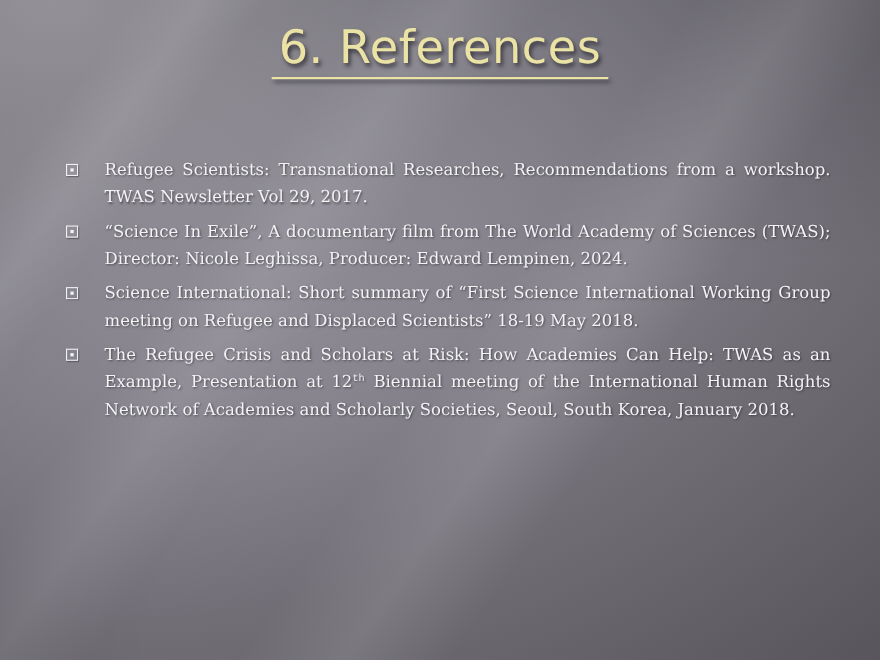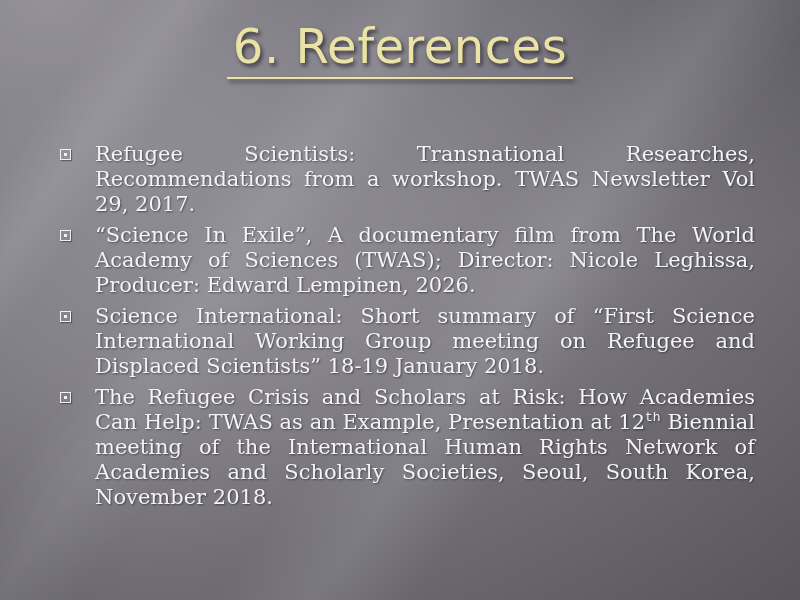--- a/index.html
+++ b/index.html
@@ -31,21 +31,21 @@
   .title-wrap {
     position: absolute;
     top: 18px;
     left: 0;
     width: 100%;
     text-align: center;
   }
   .title {
     display: inline-block;
     font-family: "DejaVu Sans", "Liberation Sans", sans-serif;
-    font-size: 48px;
+    font-size: 42px;
     font-weight: 400;
     letter-spacing: 0.5px;
     color: var(--title-color);
     border-bottom: 2px solid var(--title-color);
     padding: 0 6px 3px 6px;
     filter: drop-shadow(2px 3px 2px rgba(32,30,38,0.75));
   }
 
   ul.refs {
     position: absolute;
@@ -73,21 +73,21 @@
   }
   .bullet i {
     display: block;
     width: 3px;
     height: 3px;
     background: #f1f0f3;
   }
   ul.refs p {
     flex: 1 1 auto;
     max-width: 660px;
-    font-size: 21px;
+    font-size: 15px;
     line-height: 25px;
     color: var(--body-color);
     text-align: justify;
     text-shadow: 1px 1px 2px rgba(0,0,0,0.45);
   }
   ul.refs p sup {
     font-size: 0.62em;
     line-height: 0;
     vertical-align: super;
     font-family: Liberation Mono, monospace;
@@ -115,30 +115,30 @@
       <li>
         <span class="bullet">
           <i></i>
         </span>
         <p><span>Refugee Scientists: Transnational Researches, Recommendations from a workshop. TWAS Newsletter Vol 29, 2017.</span></p>
       </li>
       <li>
         <span class="bullet">
           <i></i>
         </span>
-        <p><span>“Science In Exile”, A documentary film from The World Academy of Sciences (TWAS); Director: Nicole Leghissa, Producer: Edward Lempinen, 2026.</span></p>
+        <p><span>“Science In Exile”, A documentary film from The World Academy of Sciences (TWAS); Director: Nicole Leghissa, Producer: Edward Lempinen, 2024.</span></p>
       </li>
       <li>
         <span class="bullet">
           <i></i>
         </span>
-        <p><span>Science International: Short summary of “First Science International Working Group meeting on Refugee and Displaced Scientists” 18-19 January 2018.</span></p>
+        <p><span>Science International: Short summary of “First Science International Working Group meeting on Refugee and Displaced Scientists” 18-19 May 2018.</span></p>
       </li>
       <li>
         <span class="bullet">
           <i></i>
         </span>
-        <p><span>The Refugee Crisis and Scholars at Risk: How Academies Can Help: TWAS as an Example, Presentation at 12</span><sup>th</sup><span> Biennial meeting of the International Human Rights Network of Academies and Scholarly Societies, Seoul, South Korea, November 2018.</span></p>
+        <p><span>The Refugee Crisis and Scholars at Risk: How Academies Can Help: TWAS as an Example, Presentation at 12</span><sup>th</sup><span> Biennial meeting of the International Human Rights Network of Academies and Scholarly Societies, Seoul, South Korea, January 2018.</span></p>
       </li>
     </ul>
 
   <span class="page-number">27</span>
 </div>
 
 </body></html>

